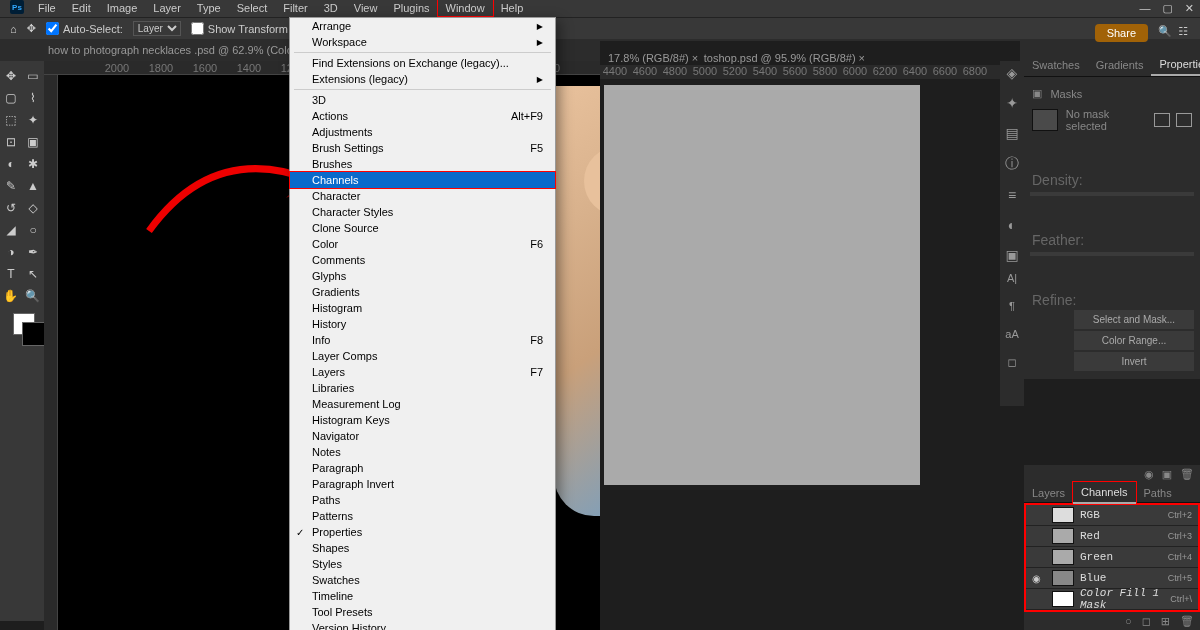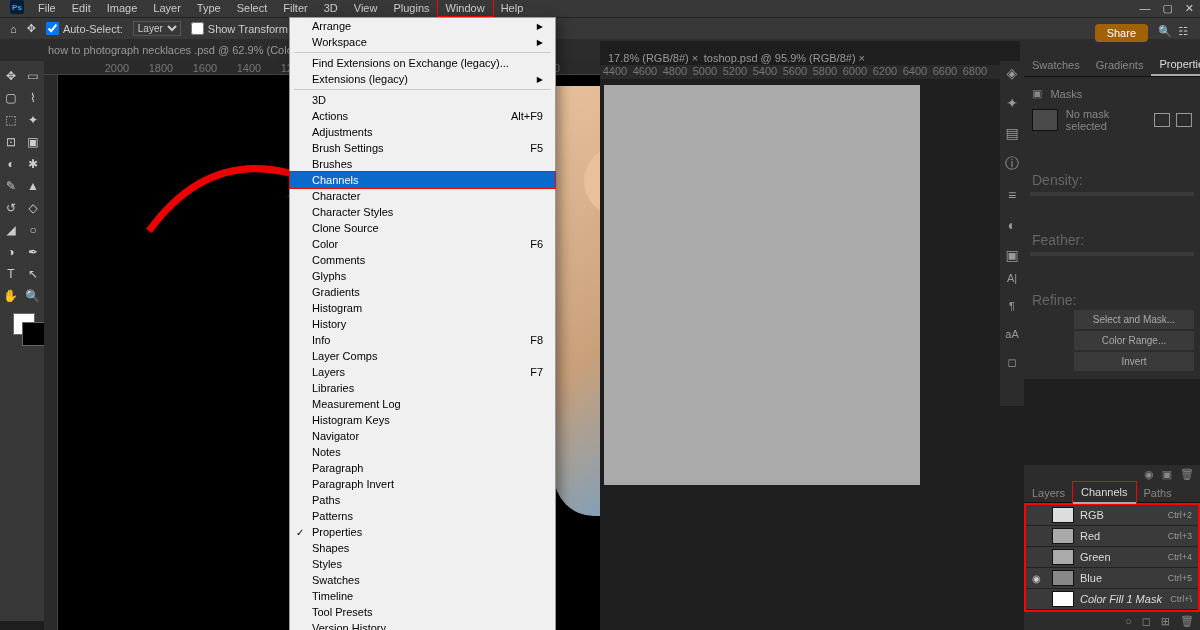--- a/index.html
+++ b/index.html
@@ -78,21 +78,21 @@
 .ch-icons { height: 18px; display: flex; justify-content: flex-end; align-items: center; gap: 8px; padding-right: 6px; color: #888; font-size: 11px; }
 .ch-tabs { display: flex; height: 20px; align-items: center; color: #888; border-bottom: 1px solid #111; }
 .ch-tabs .rp-tab.active { color: #ddd; outline: 1px solid #f00; }
 .ch-list { border: 2px solid #f00; }
 .ch-row { display: flex; align-items: center; height: 21px; padding: 0 6px; color: #ddd; font-size: 10px; background: #3a3a3a; border-bottom: 1px solid #222; }
 .ch-eye { width: 14px; font-size: 10px; color: #ccc; }
 .ch-thumb { width: 22px; height: 16px; background: #ddd; margin: 0 6px; border: 1px solid #111; }
 .ch-thumb.g { background: #aaa; }
 .ch-thumb.b { background: #888; }
 .ch-thumb.w { background: #fff; }
-.ch-name { flex: 1; }
+.ch-name { flex: 1; font-family: Liberation Mono, monospace; }
 .ch-sc { color: #999; font-size: 9px; }
 .ch-footer { height: 18px; display: flex; justify-content: flex-end; align-items: center; gap: 10px; padding-right: 6px; color: #888; }
 
 </style>
 </head>
 <body>
 
 <div class="menubar">
   <span class="ps-logo">Ps</span>
   <span class="mi">File</span>

